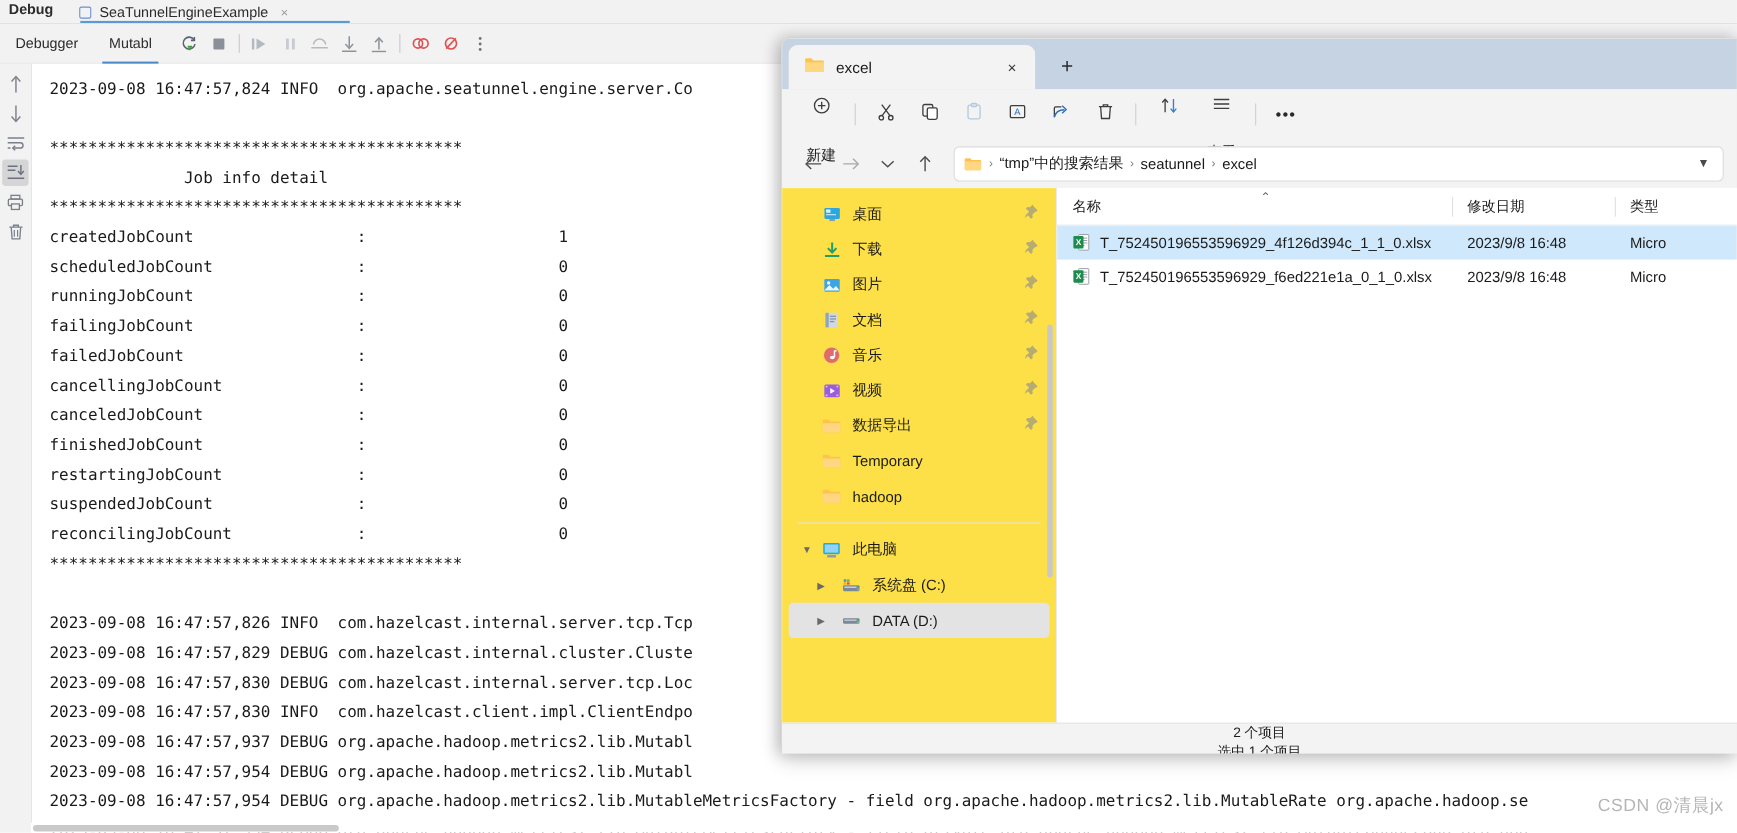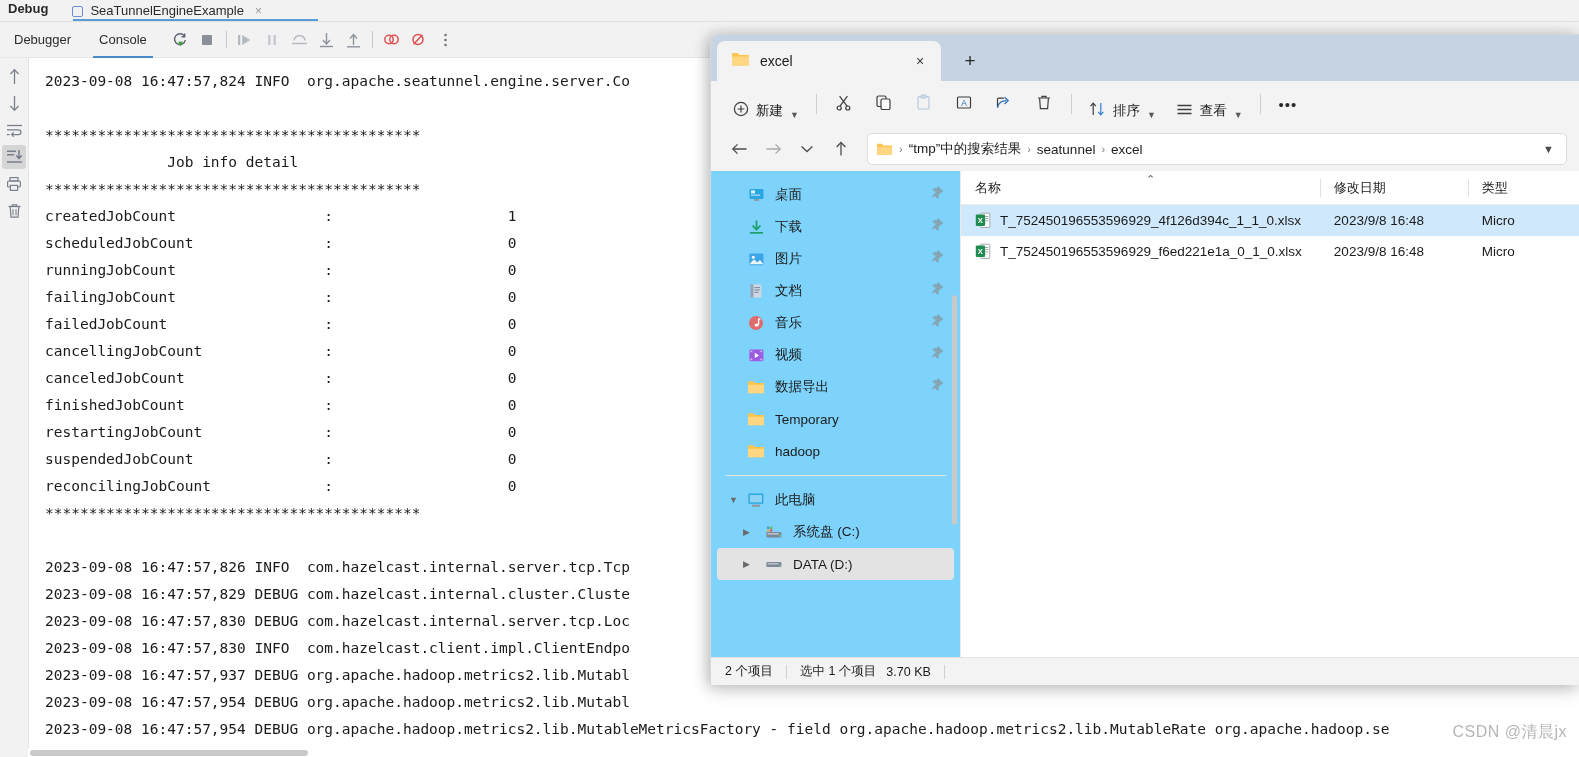--- a/index.html
+++ b/index.html
@@ -165,23 +165,24 @@
   }
 
   
   .ex-cmdbar {
     height: 46px; background: #f3f3f3;
     display: flex; align-items: center;
     padding: 0 12px; gap: 0px;
   }
   .cmd-btn {
     height: 32px; border-radius: 5px;
-    display: flex; align-items: flex-end; gap: 7px;
+    display: flex; align-items: center; gap: 25px;
     padding: 0 10px; font-size: 13.5px; color: #1b1b1b;
     white-space: nowrap;
+    flex-direction: column;
   }
   .cmd-icon-btn {
     width: 40px; height: 32px; border-radius: 5px;
     display: flex; align-items: center; justify-content: center;
   }
   .cmd-sep { width: 1px; height: 20px; background: #d0d0d0; margin: 0 7px; }
   .chev { font-size: 9px; color: #5a5a5a; }
 
   
   .ex-navbar {
@@ -206,21 +207,21 @@
   }
 
   
   .ex-body {
     position: absolute; left: 0; right: 0;
     top: 136px; bottom: 28px;
     display: flex;
     background: #ffffff;
   }
   .ex-sidebar {
-    width: 250px; background: #7dd3fc;
+    width: 250px; background: #fde047;
     border-right: 1px solid #eaeaea;
     padding-top: 8px;
     position: relative;
     overflow: hidden;
   }
   .side-item {
     height: 32px; display: flex; align-items: center;
     padding: 0 10px 0 30px; gap: 10px;
     font-size: 13.5px; color: #1b1b1b;
     border-radius: 4px; margin: 0 6px;
@@ -271,21 +272,21 @@
   }
   .fl-row.sel { background: #cfe8fb; }
   .fl-row .cell { display: flex; align-items: center; padding-left: 14px; }
   .fl-row .cell.name { gap: 9px; }
 
   
   .ex-status {
     position: absolute; left: 0; bottom: 0; height: 28px; width: 100%;
     background: #f3f3f3; border-top: 1px solid #e4e4e4;
     display: flex; align-items: center; gap: 0px;
-    padding: 0 14px; font-size: 12.5px; color: #1b1b1b;
+    padding: 0 14px; font-size: 12.5px; color: #1b1b1b; flex-direction: column;
   }
   .st-sep { width: 1px; height: 14px; background: #d0d0d0; margin: 0 13px; }
 
   
   .watermark {
     position: absolute; right: 12px; bottom: 14px;
     font-size: 16px; color: rgba(120,120,120,0.55);
     font-family: "Liberation Sans", sans-serif;
     letter-spacing: .5px;
     pointer-events: none;
@@ -301,21 +302,21 @@
     <div class="ide-tab-run">
       <span class="runbox"></span>
       <span class="runlabel">SeaTunnelEngineExample</span>
       <span class="closex">×</span>
     </div>
     <div class="tab-underline"></div>
   </div>
 
   <div class="dbg-bar">
     <div class="dbg-tab">Debugger</div>
-    <div class="dbg-tab active">Console</div>
+    <div class="dbg-tab active">Mutabl</div>
 
     <div class="dbg-icons">
       <div class="dbg-ic">
         <svg width="16" height="16" viewBox="0 0 16 16">
           <path d="M12.5 4.2A5.4 5.4 0 1 0 13.3 8" fill="none" stroke="#5a6270" stroke-width="1.4"></path>
           <path d="M12.7 1.6v3.1h-3.1" fill="none" stroke="#5a6270" stroke-width="1.4"></path>
           <path d="M6.6 11h4l-2 3.2z" fill="#3c9c3c"></path>
           <rect x="6.6" y="9.6" width="4" height="1.3" fill="#3c9c3c"></rect>
         </svg>
       </div>

